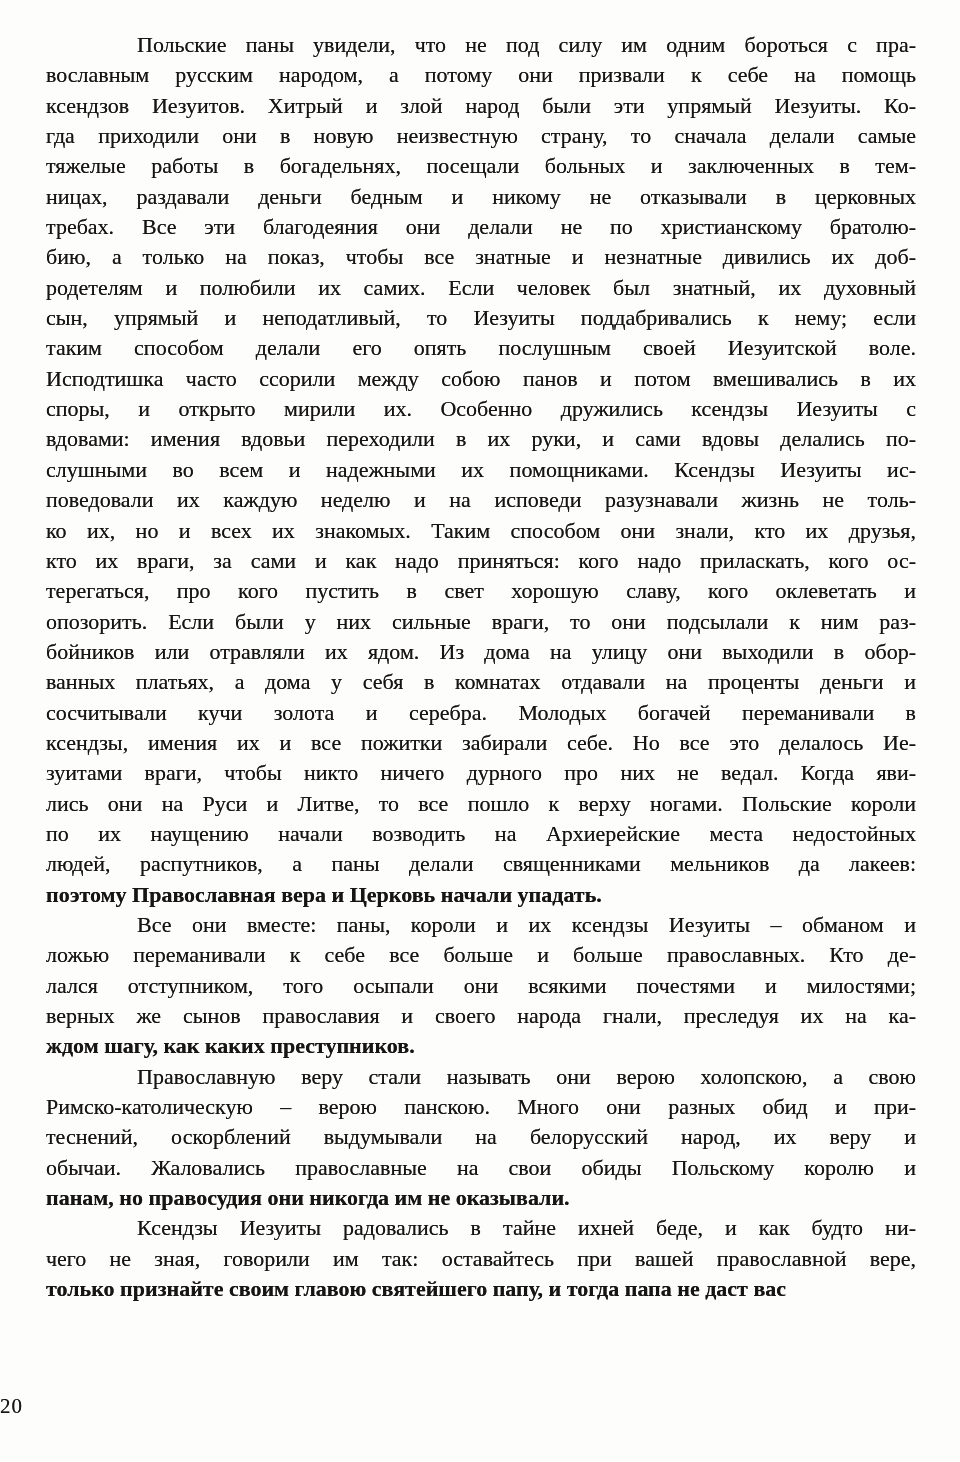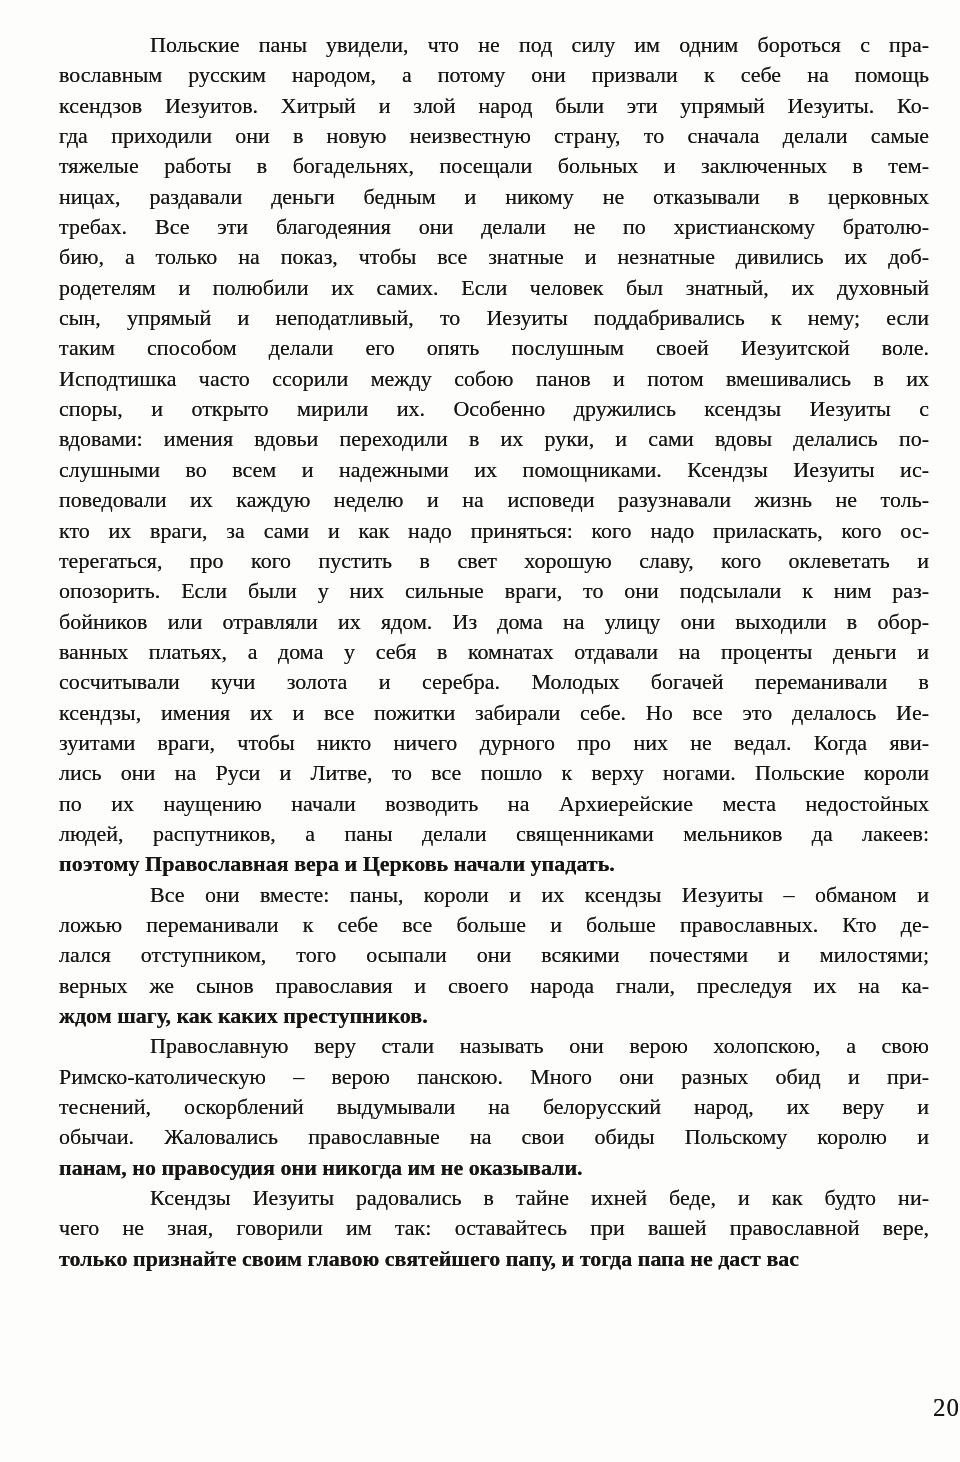--- a/index.html
+++ b/index.html
@@ -22,43 +22,42 @@
   }
   .page-text {
     position: absolute;
     left: 46px;
     top: 30px;
     width: 870px;
     font-size: 22px;
     line-height: 30.35px;
     
     text-shadow: 0 0 0.6px rgba(20, 18, 16, 0.75);
-    margin-left: 13px;
   }
   .line {
     text-align: justify;
     text-align-last: justify;
     white-space: normal;
     height: 30.35px;
     overflow: visible;
   }
   .line.first {
     text-indent: 91px;
   }
   .line.last {
     text-align-last: left;
     font-weight: bold;
   }
   .page-number {
     position: absolute;
     top: 1394px;
     left: 0;
     width: 100%;
-    text-align: right;
-    font-size: 25px;
+    text-align: left;
+    font-size: 21px;
     letter-spacing: 1px;
     text-shadow: 0 0 0.5px rgba(20, 18, 16, 0.7);
   }
 </style>
 </head>
 <body style="background: rgb(253, 253, 252); color: rgb(23, 21, 19);">
 
 <div class="scanned-page">
   <div class="page-text">
       <div class="line first">Польские паны увидели, что не под силу им одним бороться с пра-</div>
@@ -70,20 +69,21 @@
       <div class="line">требах. Все эти благодеяния они делали не по христианскому братолю-</div>
       <div class="line">бию, а только на показ, чтобы все знатные и незнатные дивились их доб-</div>
       <div class="line">родетелям и полюбили их самих. Если человек был знатный, их духовный</div>
       <div class="line">сын, упрямый и неподатливый, то Иезуиты поддабривались к нему; если</div>
       <div class="line">таким способом делали его опять послушным своей Иезуитской воле.</div>
       <div class="line">Исподтишка часто ссорили между собою панов и потом вмешивались в их</div>
       <div class="line">споры, и открыто мирили их. Особенно дружились ксендзы Иезуиты с</div>
       <div class="line">вдовами: имения вдовьи переходили в их руки, и сами вдовы делались по-</div>
       <div class="line">слушными во всем и надежными их помощниками. Ксендзы Иезуиты ис-</div>
       <div class="line">поведовали их каждую неделю и на исповеди разузнавали жизнь не толь-</div>
+      <div class="line">ко их, но и всех их знакомых. Таким способом они знали, кто их друзья,</div>
       <div class="line">кто их враги, за сами и как надо приняться: кого надо приласкать, кого ос-</div>
       <div class="line">терегаться, про кого пустить в свет хорошую славу, кого оклеветать и</div>
       <div class="line">опозорить. Если были у них сильные враги, то они подсылали к ним раз-</div>
       <div class="line">бойников или отравляли их ядом. Из дома на улицу они выходили в обор-</div>
       <div class="line">ванных платьях, а дома у себя в комнатах отдавали на проценты деньги и</div>
       <div class="line">сосчитывали кучи золота и серебра. Молодых богачей переманивали в</div>
       <div class="line">ксендзы, имения их и все пожитки забирали себе. Но все это делалось Ие-</div>
       <div class="line">зуитами враги, чтобы никто ничего дурного про них не ведал. Когда яви-</div>
       <div class="line">лись они на Руси и Литве, то все пошло к верху ногами. Польские короли</div>
       <div class="line">по их наущению начали возводить на Архиерейские места недостойных</div>

